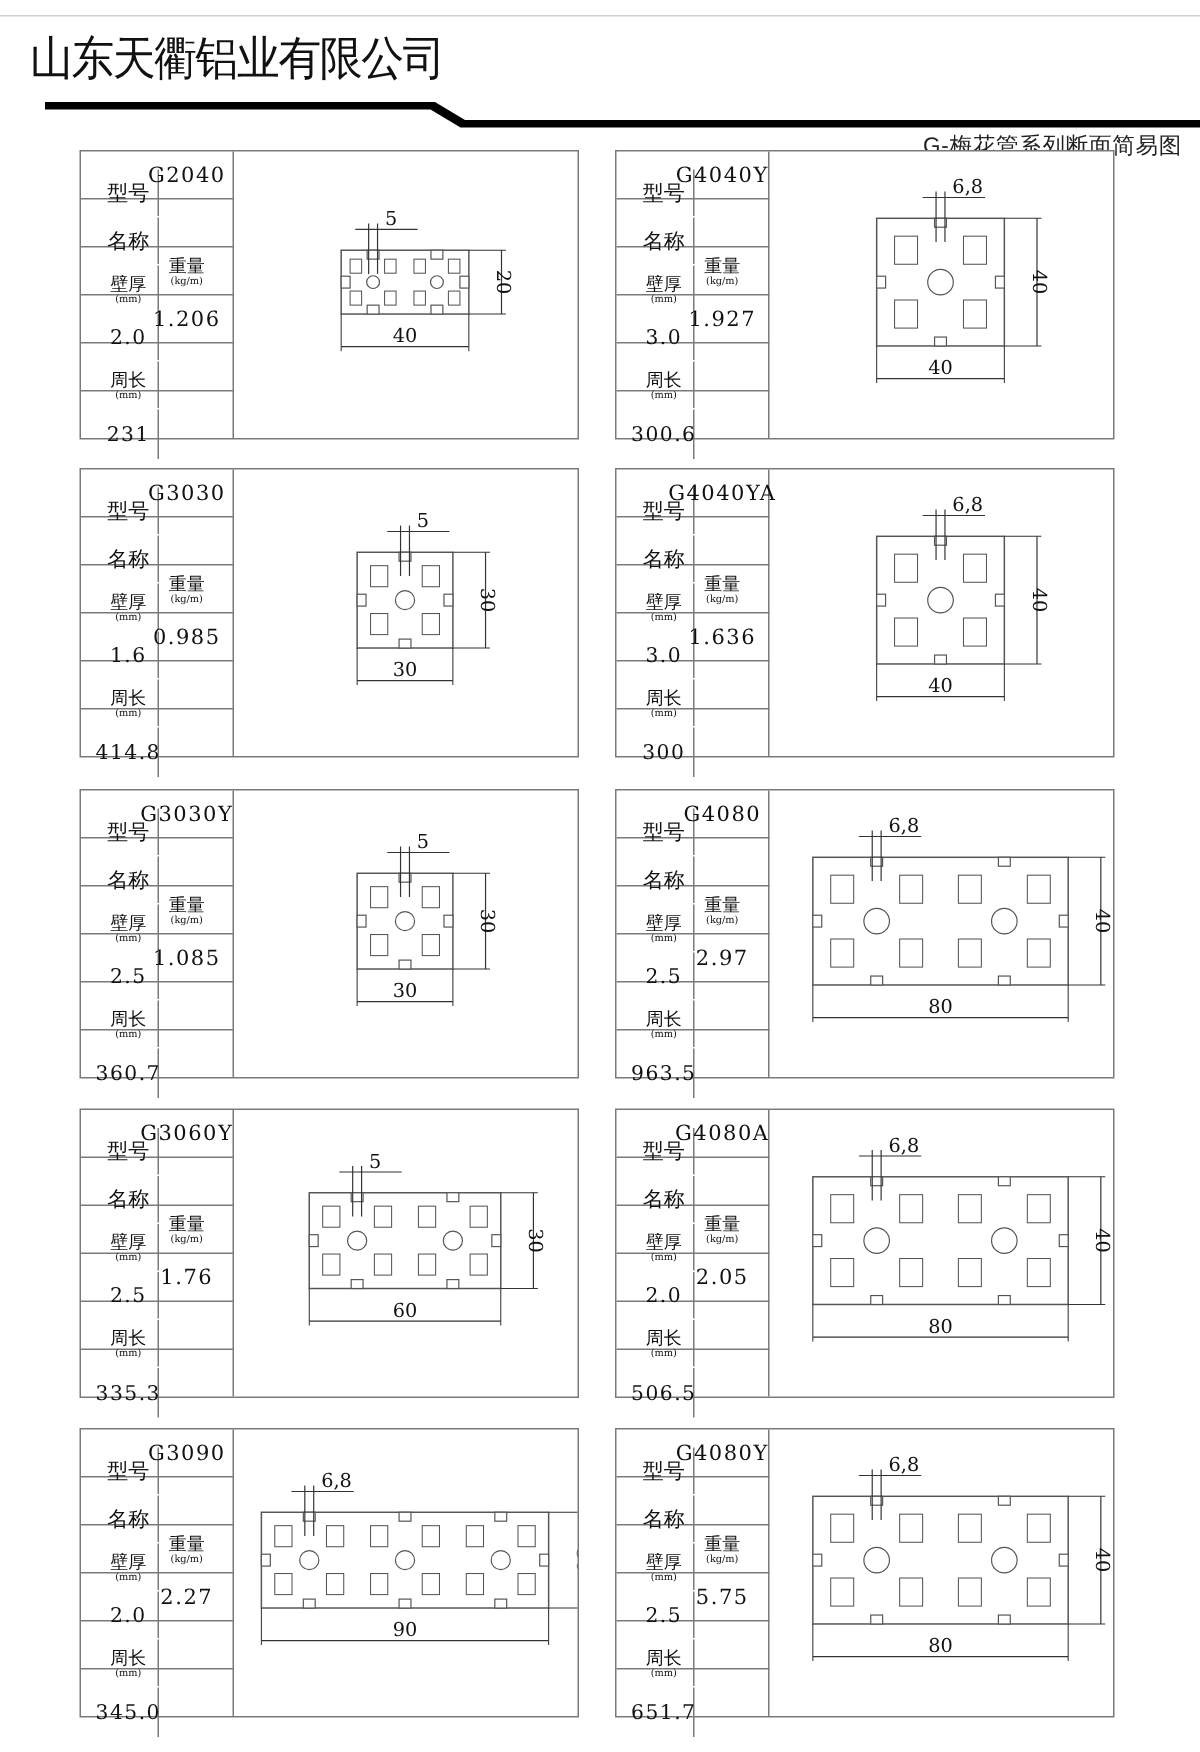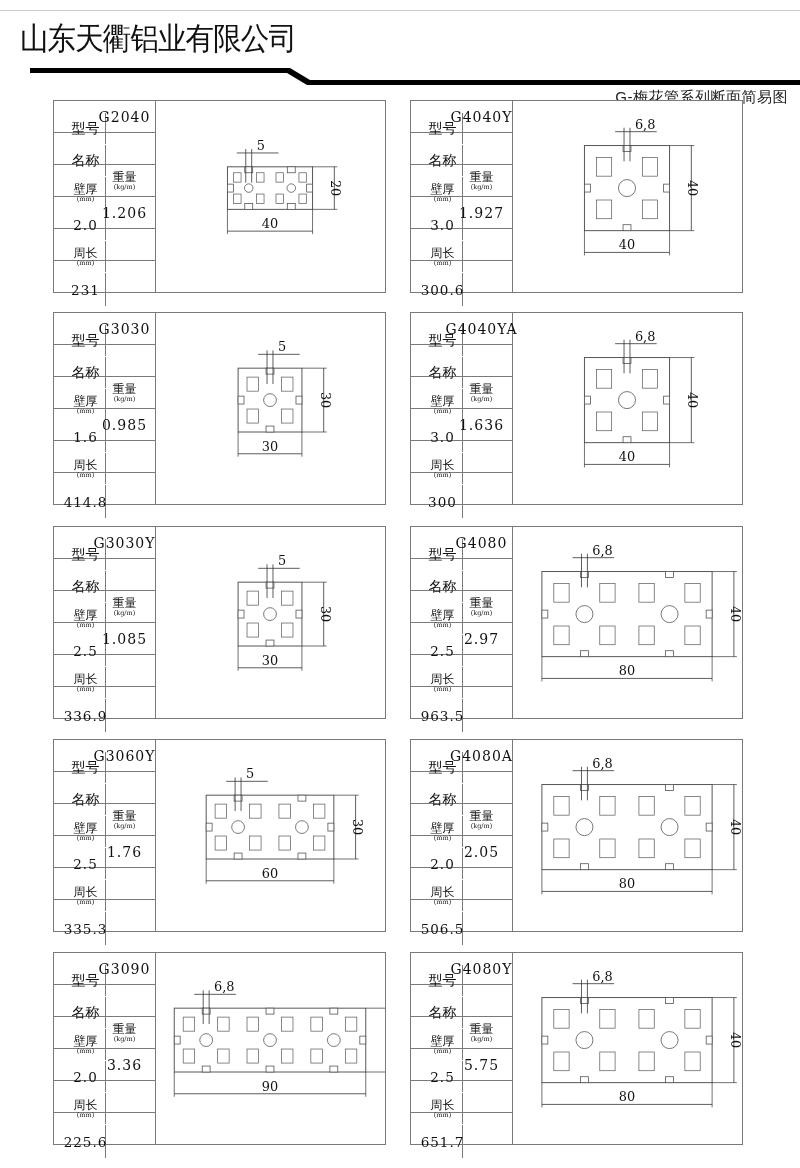--- a/index.html
+++ b/index.html
@@ -416,21 +416,21 @@
         <div class="c1">
             <span class="lbl">
               <span class="main">周长</span>
               <span class="unit">(mm)</span>
             </span>
           </div>
         <div class="c2"></div>
       </div>
       <div class="row" style="top:160px;height:33px;border-bottom:none">
         <div class="c1">
-            <span class="val">336.9</span>
+            <span class="val">360.7</span>
           </div>
         <div class="c2"></div>
       </div>
     </div>
     <div class="drawing"><svg viewBox="0 0 231 193" preserveAspectRatio="xMidYMid meet">
           <rect x="82.75" y="55.75" width="64.5" height="64.5" fill="none" stroke="#555" stroke-width="1"></rect>
           <rect x="111" y="55.75" width="8" height="6" fill="#fff" stroke="#555" stroke-width="0.8"></rect>
           <rect x="111" y="114.25" width="8" height="6" fill="#fff" stroke="#555" stroke-width="0.8"></rect>
           <circle cx="115" cy="88" r="6.45" fill="none" stroke="#555" stroke-width="0.8"></circle>
           <rect x="91.78" y="64.78" width="11.61" height="14.19" fill="none" stroke="#555" stroke-width="0.7"></rect>
@@ -747,35 +747,35 @@
               <span class="main">重量</span>
               <span class="unit">(kg/m)</span>
             </span>
           </div>
       </div>
       <div class="row" style="top:96px">
         <div class="c1">
             <span class="val">2.0</span>
           </div>
         <div class="c2">
-            <span class="val">3.36</span>
+            <span class="val">2.27</span>
           </div>
       </div>
       <div class="row" style="top:128px">
         <div class="c1">
             <span class="lbl">
               <span class="main">周长</span>
               <span class="unit">(mm)</span>
             </span>
           </div>
         <div class="c2"></div>
       </div>
       <div class="row" style="top:160px;height:33px;border-bottom:none">
         <div class="c1">
-            <span class="val">225.6</span>
+            <span class="val">345.0</span>
           </div>
         <div class="c2"></div>
       </div>
     </div>
     <div class="drawing"><svg viewBox="0 0 231 193" preserveAspectRatio="xMidYMid meet">
           <rect x="18.25" y="55.75" width="193.5" height="64.5" fill="none" stroke="#555" stroke-width="1"></rect>
           <rect x="46.5" y="55.75" width="8" height="6" fill="#fff" stroke="#555" stroke-width="0.8"></rect>
           <rect x="46.5" y="114.25" width="8" height="6" fill="#fff" stroke="#555" stroke-width="0.8"></rect>
           <circle cx="50.5" cy="88" r="6.45" fill="none" stroke="#555" stroke-width="0.8"></circle>
           <rect x="27.28" y="64.78" width="11.61" height="14.19" fill="none" stroke="#555" stroke-width="0.7"></rect>

